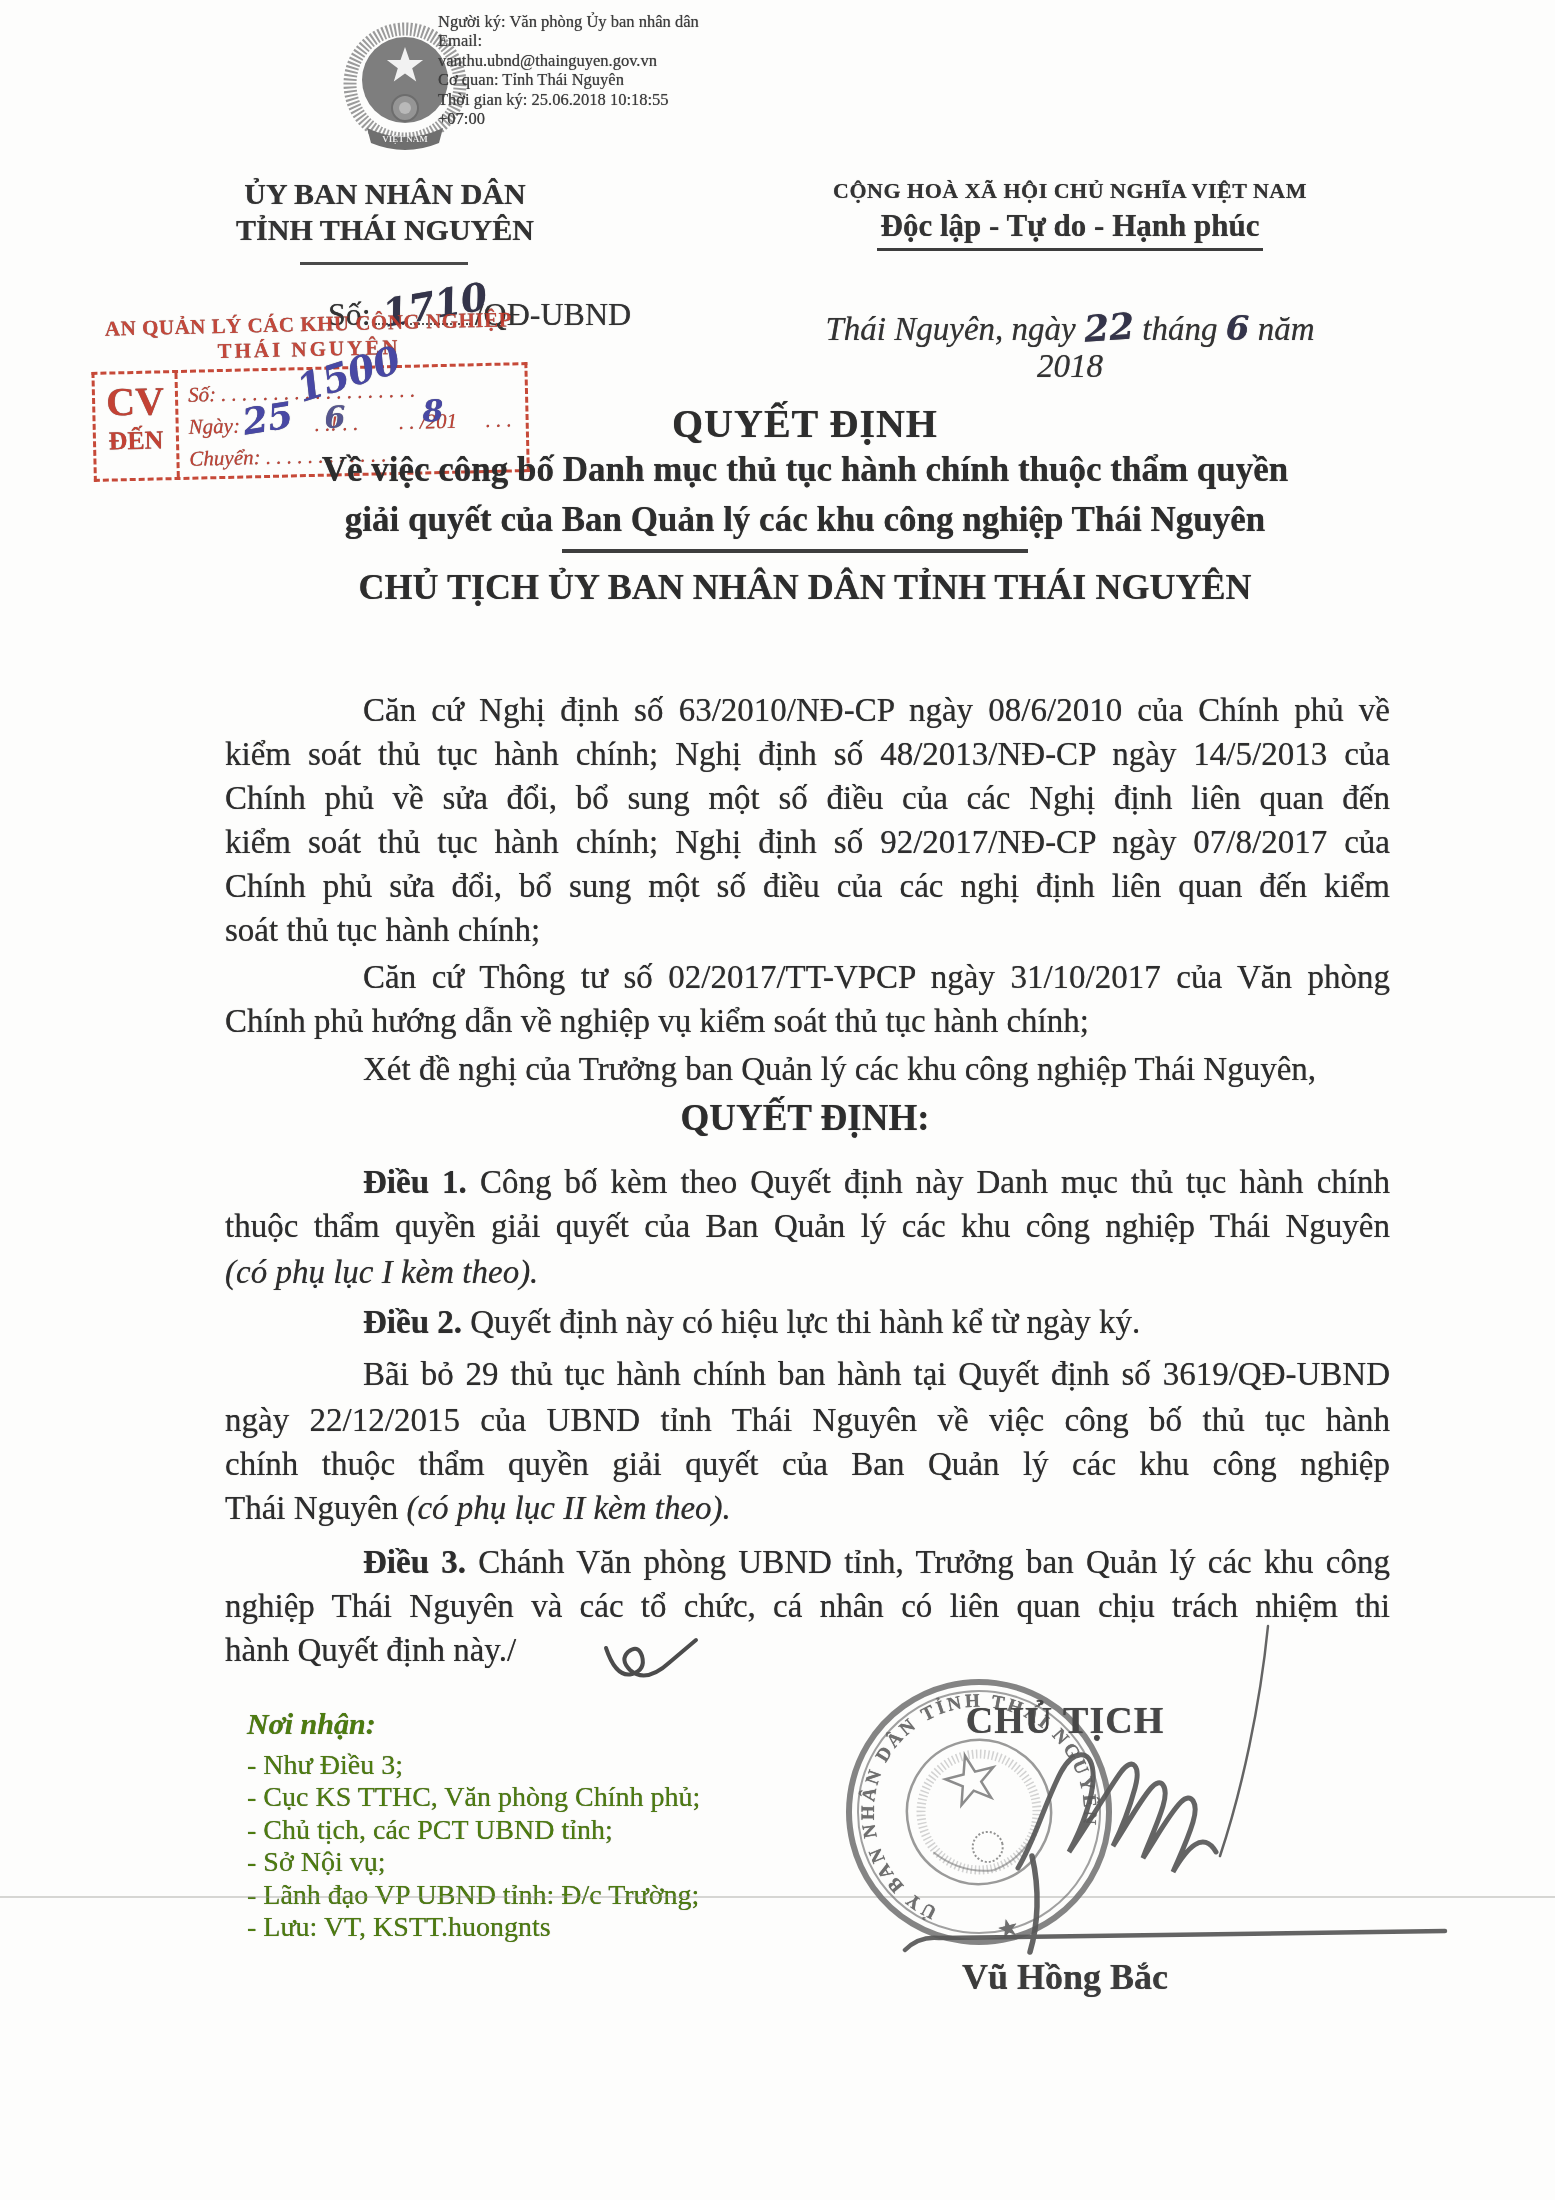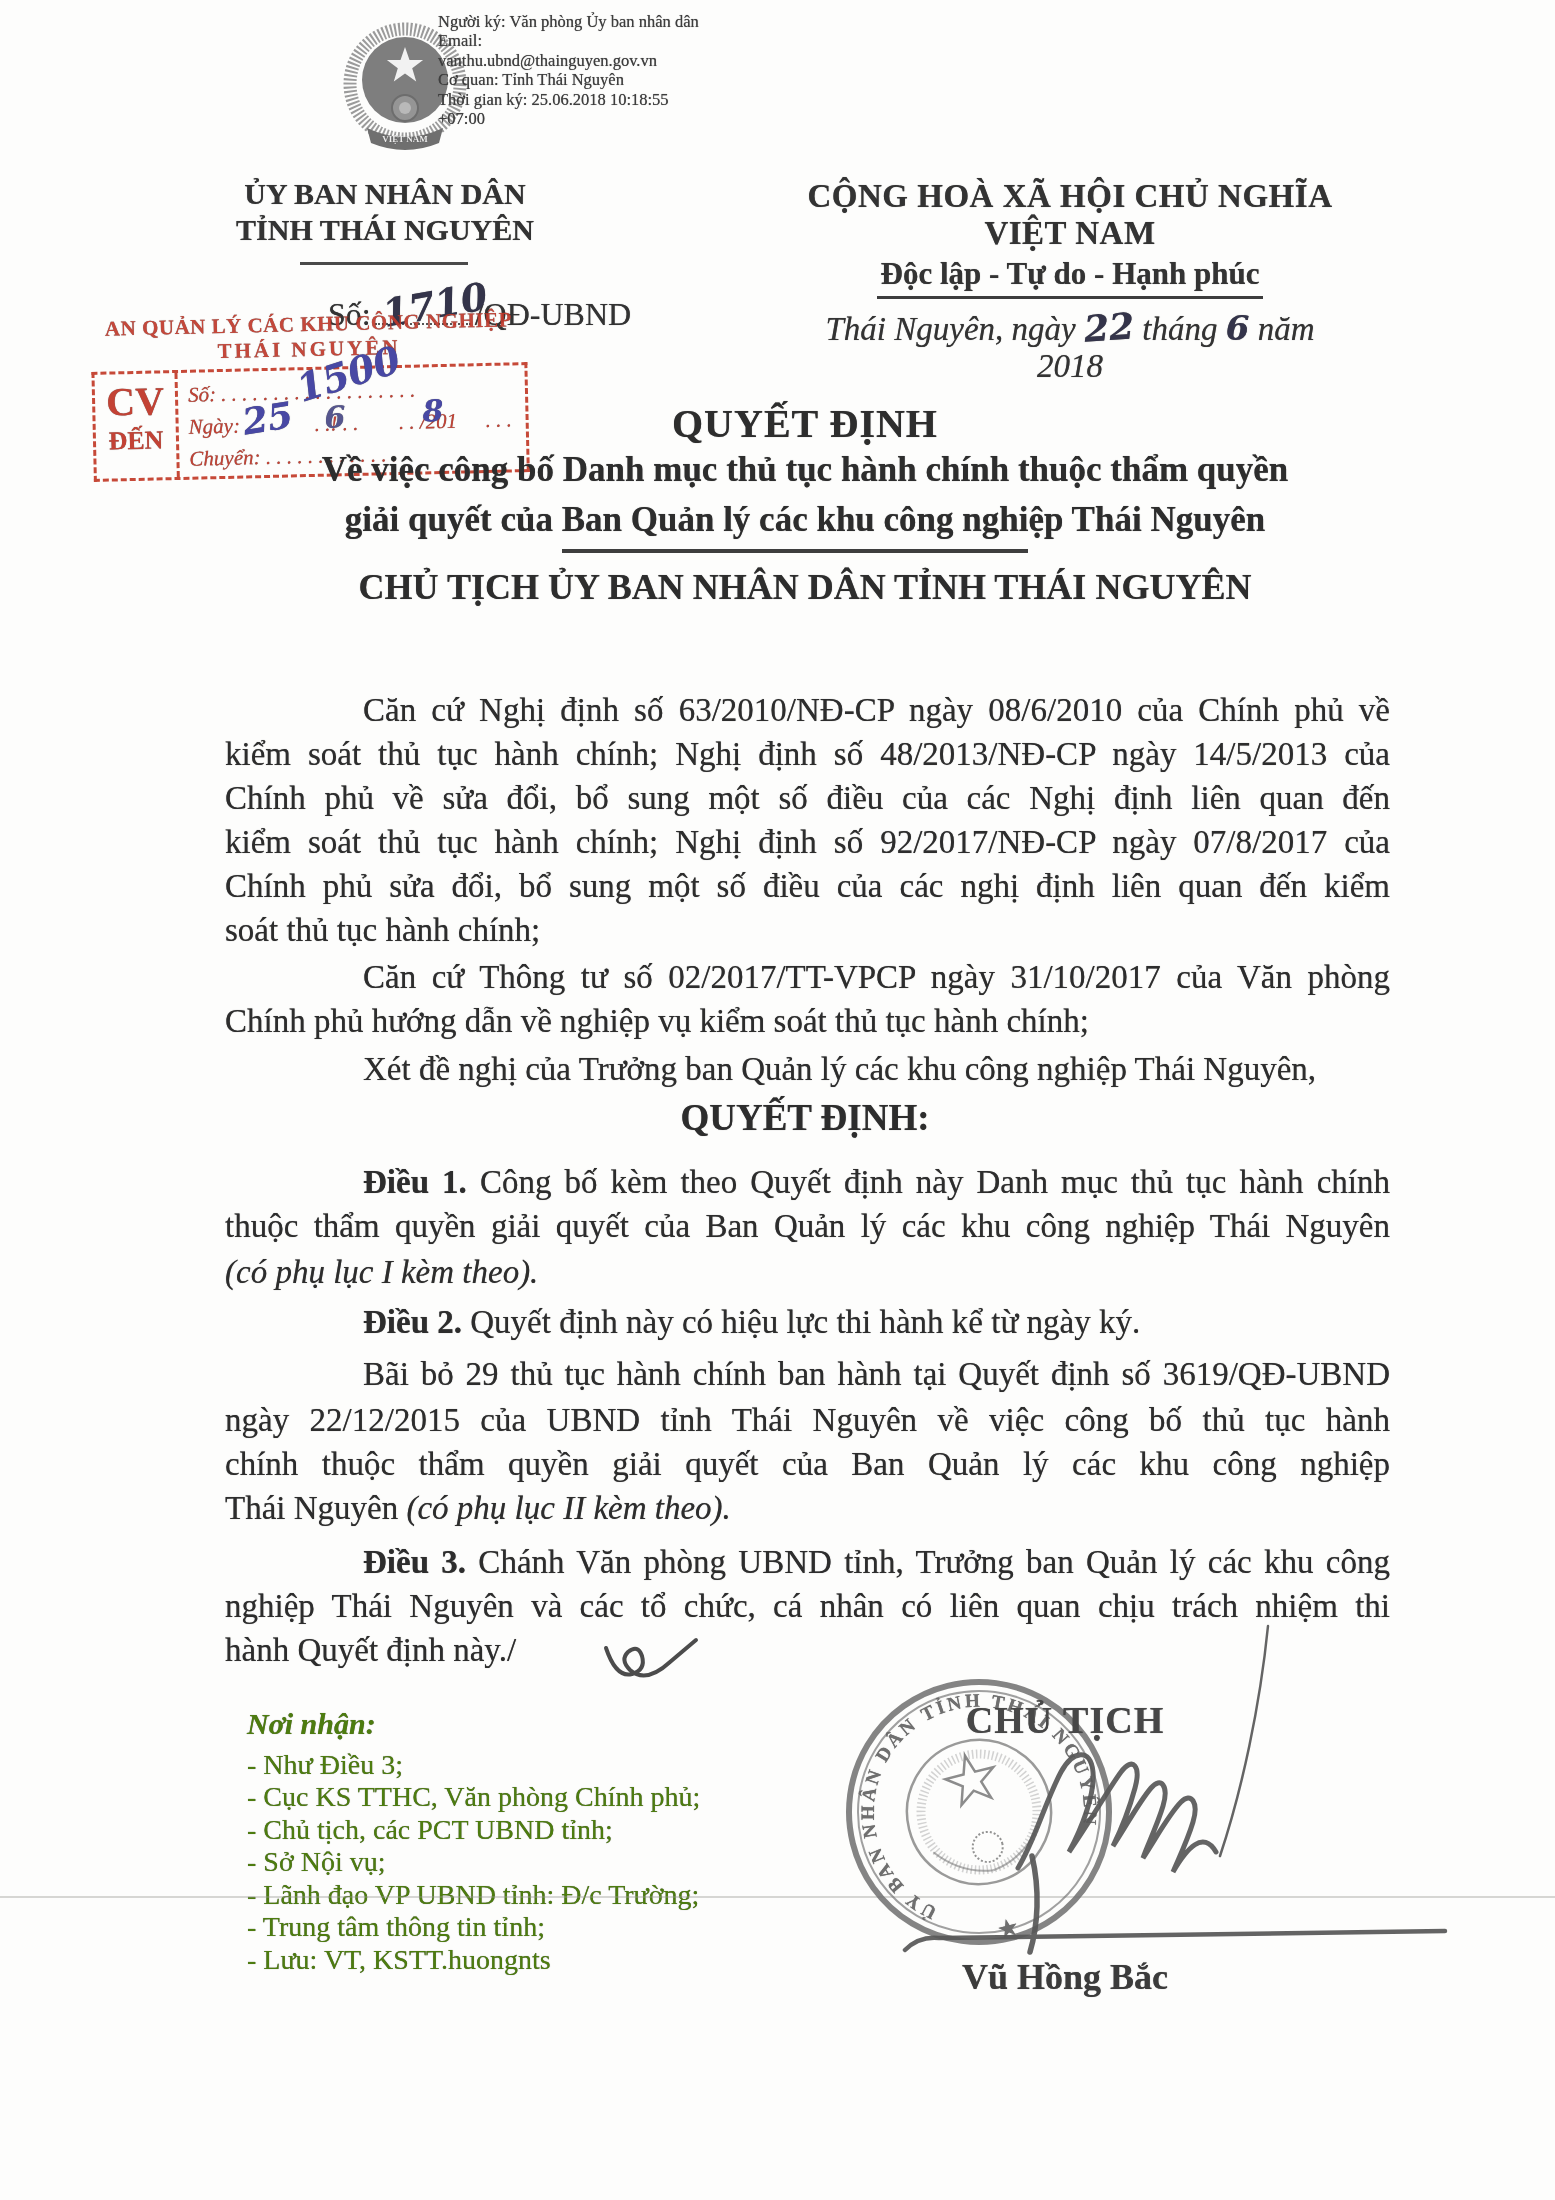--- a/index.html
+++ b/index.html
@@ -11,21 +11,21 @@
   }
   .scan{text-shadow:0 0 .7px rgba(45,45,45,.75);}
   .abs{position:absolute;}
   .ctr{text-align:center;}
   
   .dsig{left:438px;top:12px;font-size:16.5px;line-height:19.4px;color:#3e3e3e;}
   
   .hL{left:225px;top:176px;width:320px;font-size:30px;line-height:36px;font-weight:bold;color:#333;}
   .hL-rule{left:300px;top:262px;width:168px;height:3px;background:#4a4a4a;}
   .hR{left:790px;top:178px;width:560px;color:#333;}
-  .hR .nat{font-size:33px;font-weight:bold;letter-spacing:.5px;}
+  .hR .nat{font-size:22px;font-weight:bold;letter-spacing:.5px;}
   .hR .motto{display:inline-block;font-size:31px;font-weight:bold;border-bottom:3px solid #3d3d3d;padding:0 4px 4px 4px;margin-top:4px;}
   .soLine{left:328px;top:296px;font-size:32px;color:#333;}
   .leader{display:inline-block;width:96px;border-bottom:2px dotted #555;height:26px;margin:0 4px;}
   .hand{font-family:"DejaVu Serif",serif;font-style:italic;font-weight:bold;}
   .hand-dark{color:#34344a;}
   .dateLine{left:790px;top:306px;width:560px;font-size:33px;font-style:italic;color:#333;text-align:center;}
   
   .stamp{left:92px;top:312px;width:436px;color:#c0392b;transform:rotate(-1.3deg);}
   .stamp .o1{font-size:21px;font-weight:bold;letter-spacing:.5px;white-space:nowrap;text-align:center;opacity:.92;}
   .stamp .o2{font-size:21px;font-weight:bold;letter-spacing:3px;text-align:center;opacity:.92;}
@@ -172,21 +172,20 @@
     <path d="M 10,14 q 10,30 26,26 q 14,-4 10,-18 q -4,-12 -14,-4 q -8,8 2,18 q 16,14 40,-8 l 26,-22" fill="none" stroke="#4c4c4c" stroke-width="4" stroke-linecap="round"></path>
   </svg>
 
   <div class="abs recv">
     <div class="lbl">Nơi nhận:</div>
     <div>- Như Điều 3;</div>
     <div>- Cục KS TTHC, Văn phòng Chính phủ;</div>
     <div>- Chủ tịch, các PCT UBND tỉnh;</div>
     <div>- Sở Nội vụ;</div>
     <div>- Lãnh đạo VP UBND tỉnh: Đ/c Trường;</div>
-    <div>- Trung tâm thông tin tỉnh;</div>
     <div>- Lưu: VT, KSTT.huongnts</div>
   </div>
 
   <div class="abs artifact-line"></div>
 
   <svg width="300" height="300" viewBox="0 0 300 300" style="left:829px;top:1662px;transform:rotate(-14deg);">
     <g fill="none" stroke="#6f6f6f">
       <circle cx="150" cy="150" r="130" stroke-width="6" opacity=".85"></circle>
       <circle cx="150" cy="150" r="121" stroke-width="2" opacity=".65"></circle>
       <circle cx="150" cy="150" r="72" stroke-width="2.5" opacity=".7"></circle>

